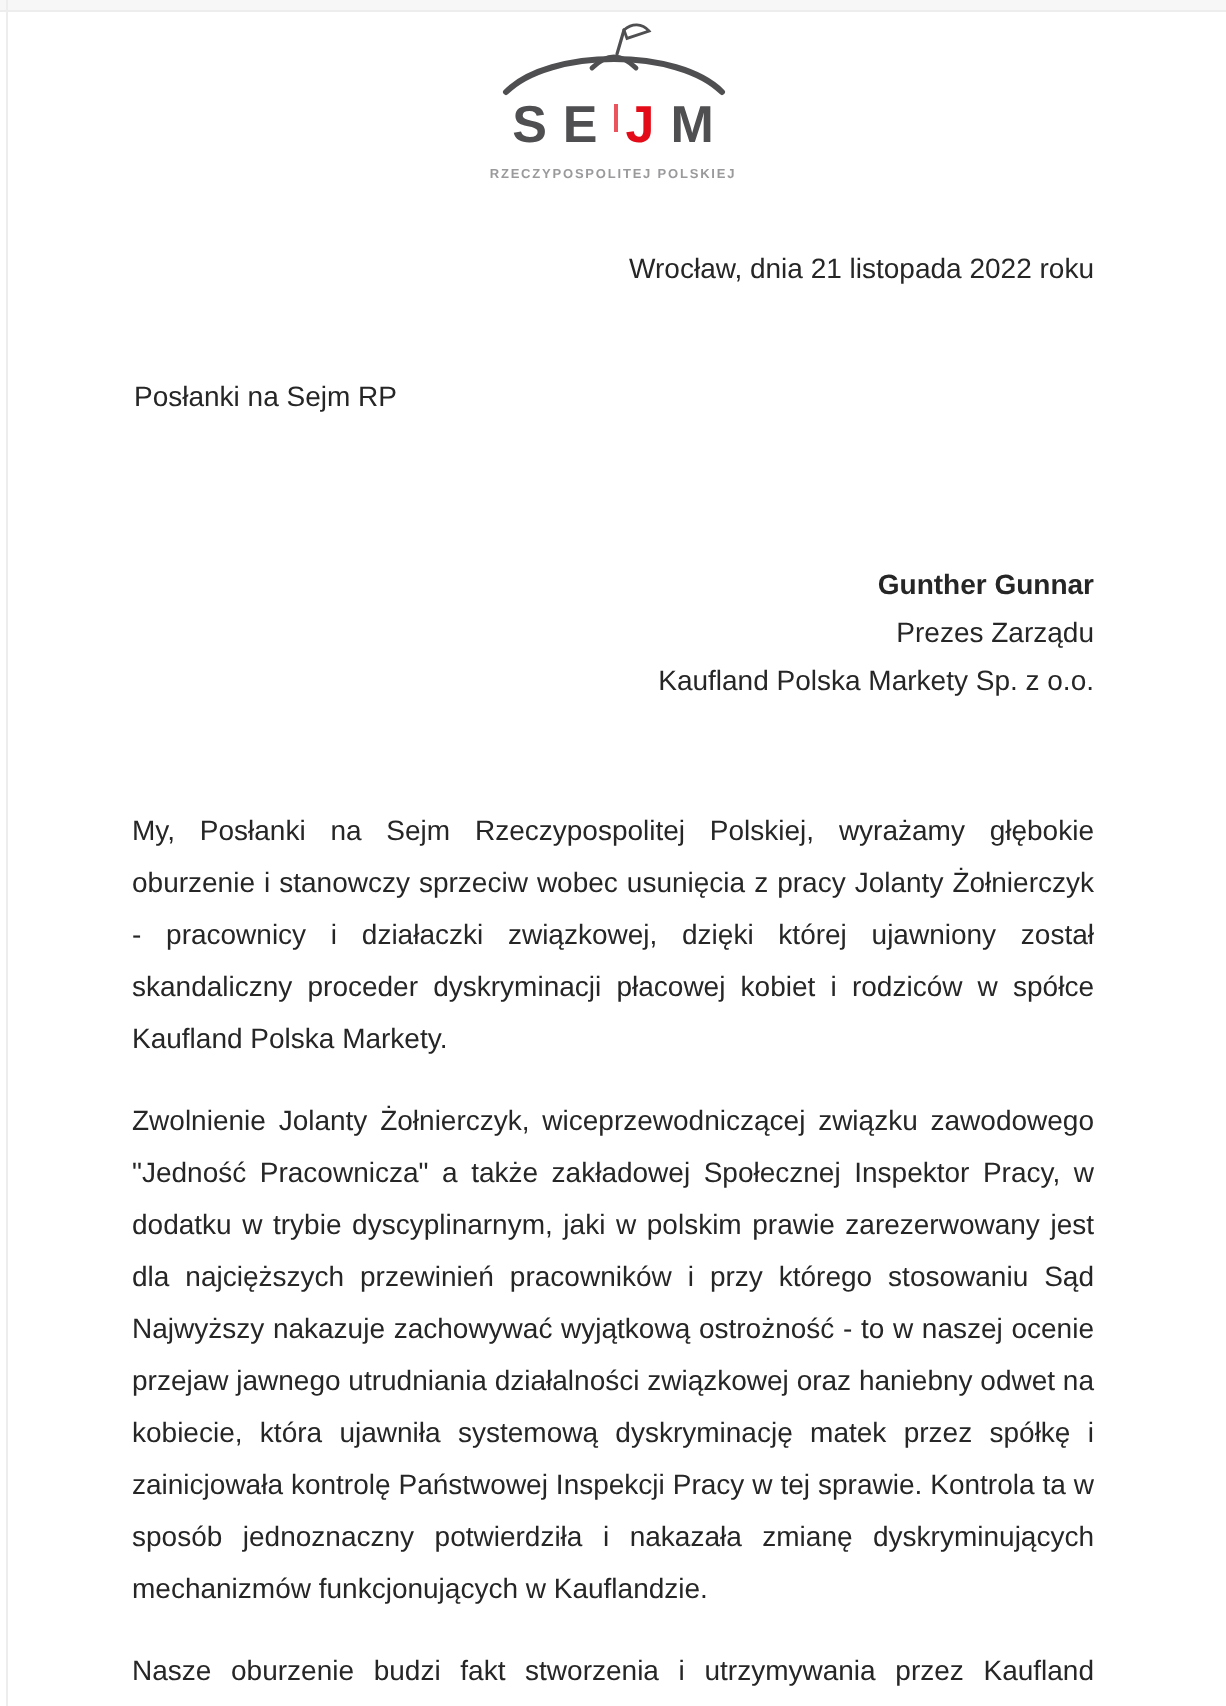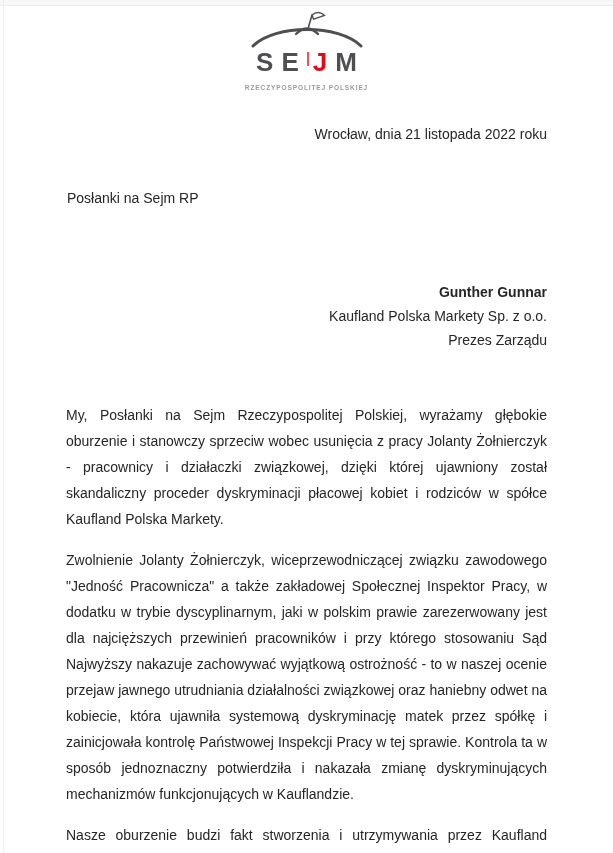--- a/index.html
+++ b/index.html
@@ -92,22 +92,22 @@
     </div>
     <div class="logo-subtitle">RZECZYPOSPOLITEJ POLSKIEJ</div>
   </div>
 
   <div class="dateline">Wrocław, dnia 21 listopada 2022 roku</div>
 
   <div class="sender">Posłanki na Sejm RP</div>
 
   <div class="recipient">
     <div class="recipient-name">Gunther Gunnar</div>
+    <div>Prezes Zarządu</div>
     <div>Kaufland Polska Markety Sp. z o.o.</div>
-    <div>Prezes Zarządu</div>
   </div>
 
   <div class="letter-body">
     <p>My, Posłanki na Sejm Rzeczypospolitej Polskiej, wyrażamy głębokie oburzenie i stanowczy sprzeciw wobec usunięcia z pracy Jolanty Żołnierczyk - pracownicy i działaczki związkowej, dzięki której ujawniony został skandaliczny proceder dyskryminacji płacowej kobiet i rodziców w spółce Kaufland Polska Markety.</p>
     <p>Zwolnienie Jolanty Żołnierczyk, wiceprzewodniczącej związku zawodowego "Jedność Pracownicza" a także zakładowej Społecznej Inspektor Pracy, w dodatku w trybie dyscyplinarnym, jaki w polskim prawie zarezerwowany jest dla najcięższych przewinień pracowników i przy którego stosowaniu Sąd Najwyższy nakazuje zachowywać wyjątkową ostrożność - to w naszej ocenie przejaw jawnego utrudniania działalności związkowej oraz haniebny odwet na kobiecie, która ujawniła systemową dyskryminację matek przez spółkę i zainicjowała kontrolę Państwowej Inspekcji Pracy w tej sprawie. Kontrola ta w sposób jednoznaczny potwierdziła i nakazała zmianę dyskryminujących mechanizmów funkcjonujących w Kauflandzie.</p>
     <p>Nasze oburzenie budzi fakt stworzenia i utrzymywania przez Kaufland systemu wynagrodzeń, który pozbawia osoby korzystające z urlopów macierzyńskich, rodzicielskich lub wychowawczych dostępu do takiej samej płacy po powrocie z</p>
   </div>
 </div>
 
 </body></html>

